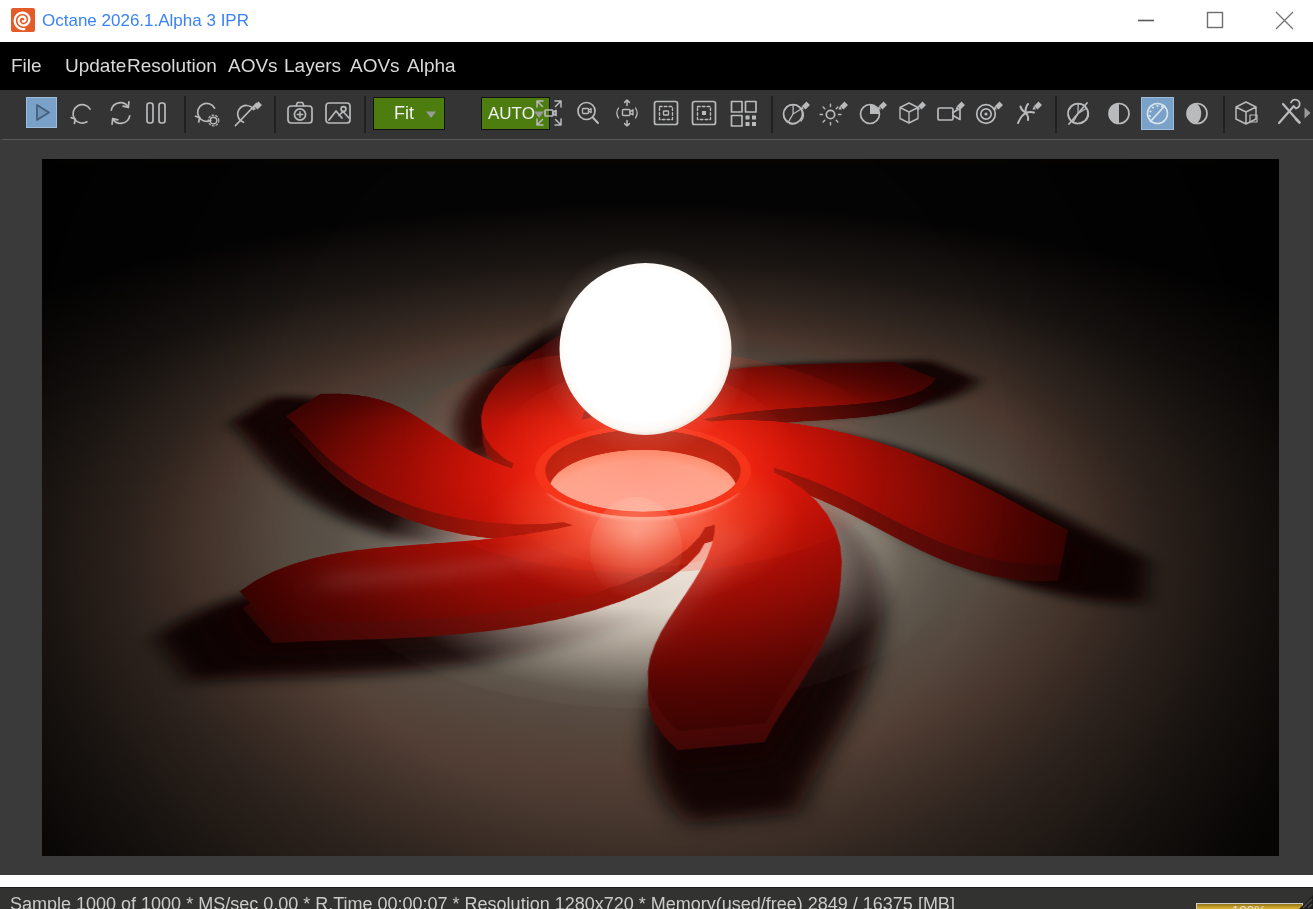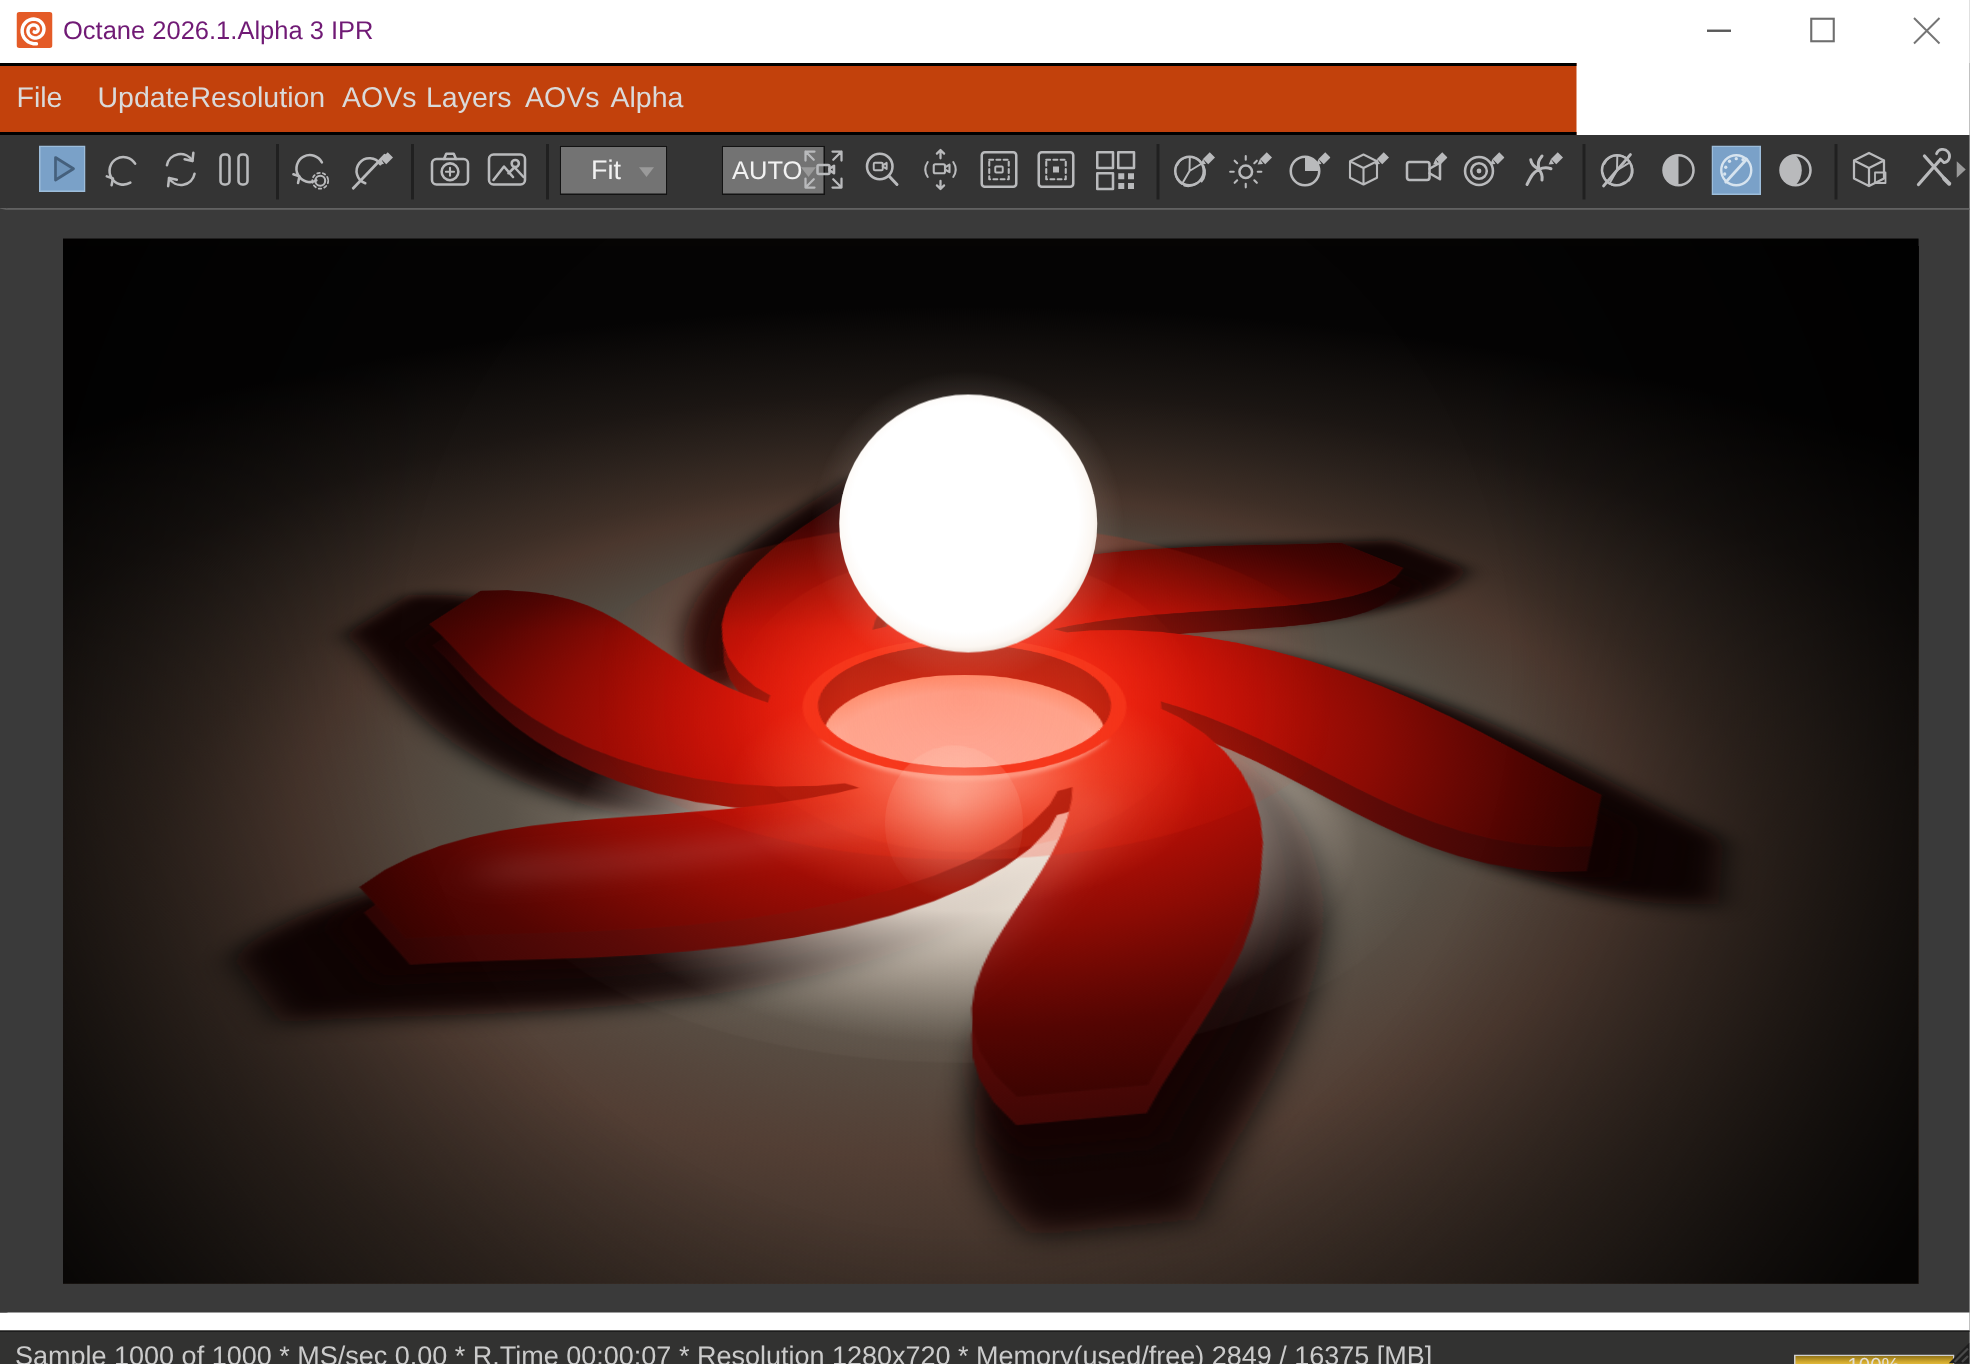--- a/index.html
+++ b/index.html
@@ -1,26 +1,26 @@
 <!DOCTYPE html>
 <html><head><meta charset="utf-8"><style>
 * { margin:0; padding:0; box-sizing:border-box; }
 html,body { width:1313px; height:909px; overflow:hidden; background:#fff;
   font-family:"Liberation Sans", sans-serif; }
 .titlebar { position:absolute; left:0; top:0; width:1313px; height:42px; background:#ffffff; }
 .tlogo { position:absolute; left:11px; top:8px; }
-.ttext { position:absolute; left:42px; top:11px; font-size:17px; color:#701a75;text-align:right; }
+.ttext { position:absolute; left:42px; top:11px; font-size:17px; color:#3b82f6;text-align:right; }
 .wbtn { position:absolute; top:0; height:42px; }
-.menubar { position:absolute; left:0; top:42px; width:1051px; height:48px;
-  background:#c2410c; border-top:2px solid #000; border-bottom:2px solid #000; }
+.menubar { position:absolute; left:0; top:42px; width:1313px; height:48px;
+  background:#000000; border-top:2px solid #000; border-bottom:2px solid #000; }
 .menubar span { position:absolute; top:11px; font-size:19px; color:#dadada; }
 .toolbar { position:absolute; left:0; top:90px; width:1313px; height:49px; background:#343434; }
 .tsep { position:absolute; top:6px; width:2px; height:37px; background:#202020; }
 .ticon { position:absolute; top:98px; }
-.drop { position:absolute; height:33px; background:#737373; border:1px solid #131313;
+.drop { position:absolute; height:33px; background:#4d7c0f; border:1px solid #131313;
   color:#f2f2f2; font-size:18px; }
 .viewport { position:absolute; left:0; top:139px; width:1313px; height:736px;
   background:#3a3a3a; border-top:1px solid #5a5a5a; border-left:4px solid #3a3a3a; }
 .vline { position:absolute; left:4px; top:139px; width:1px; height:736px; background:#515151; }
 .rimg { position:absolute; left:42px; top:159px; width:1237px; height:697px;
   overflow:hidden; background:#060504; }
 .p3d { position:absolute; left:0; top:0; width:1237px; height:697px;
   perspective:1250.0px; perspective-origin:601.0px 309.0px; }
 .plane { position:absolute; transform-style:flat; }
 .statusbar { position:absolute; left:0; top:875px; width:1313px; height:34px;

